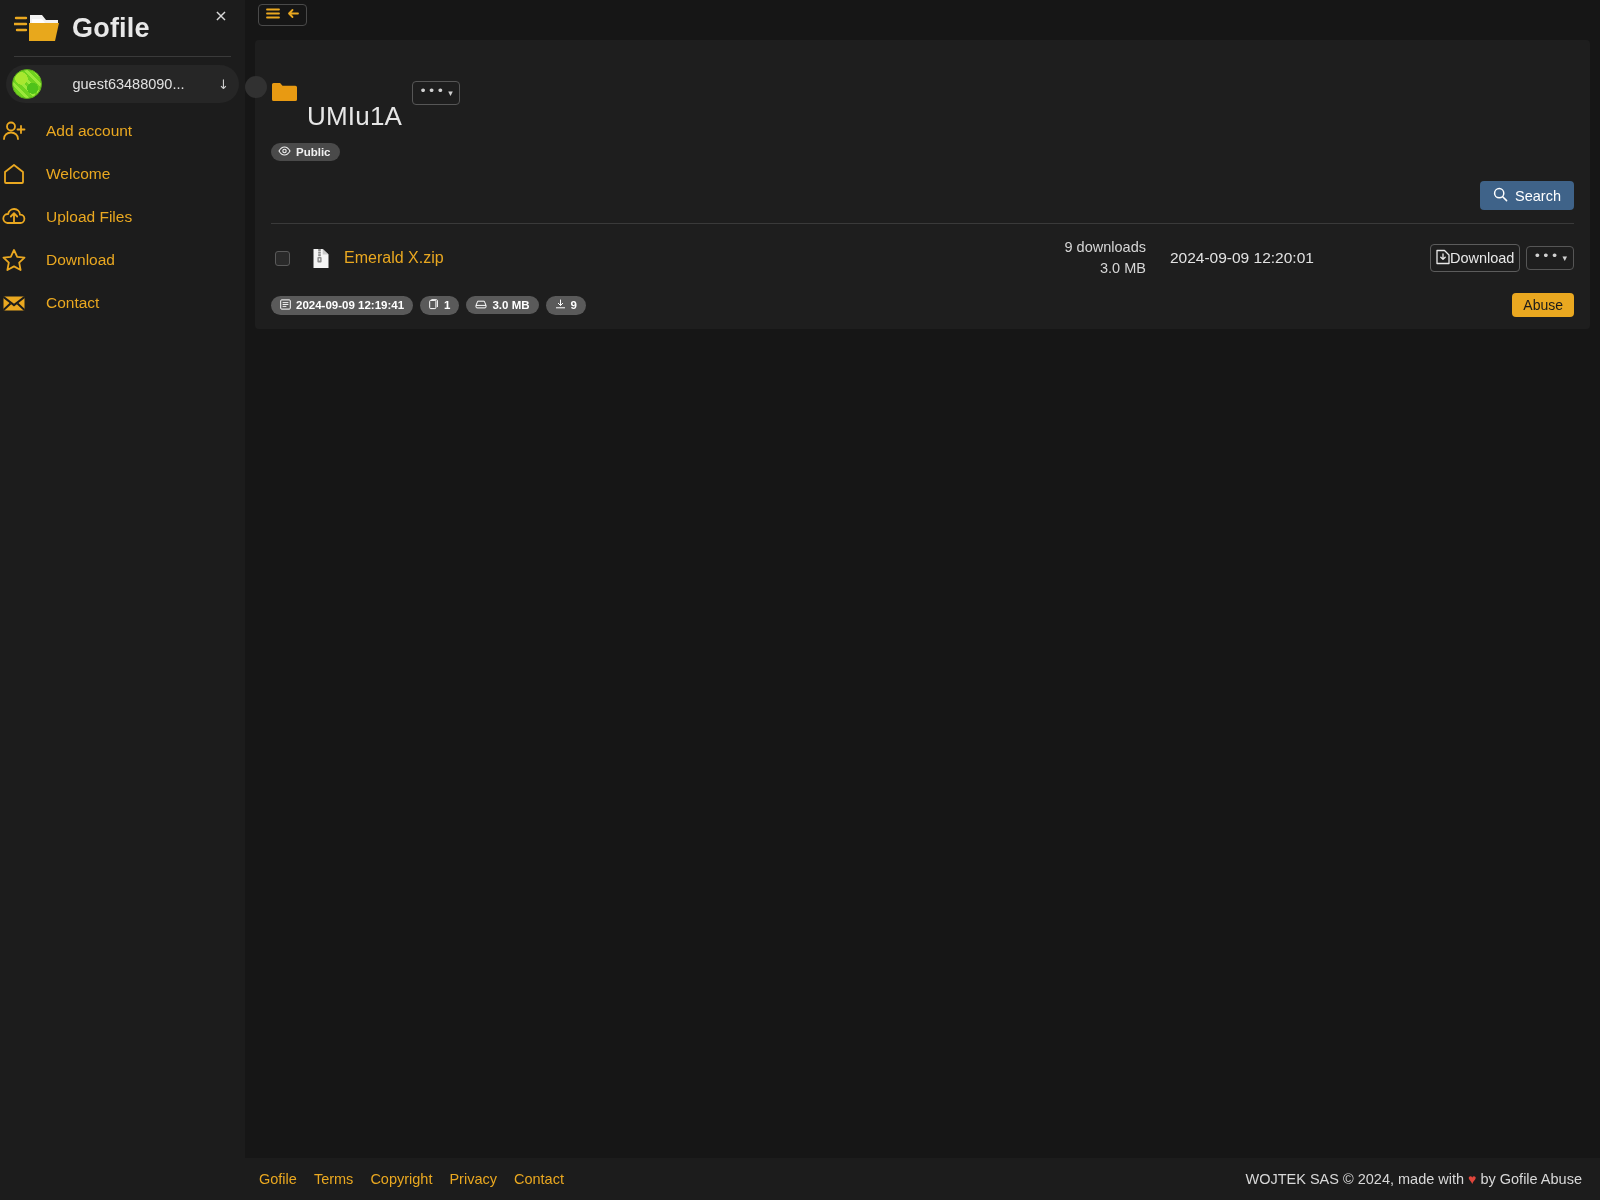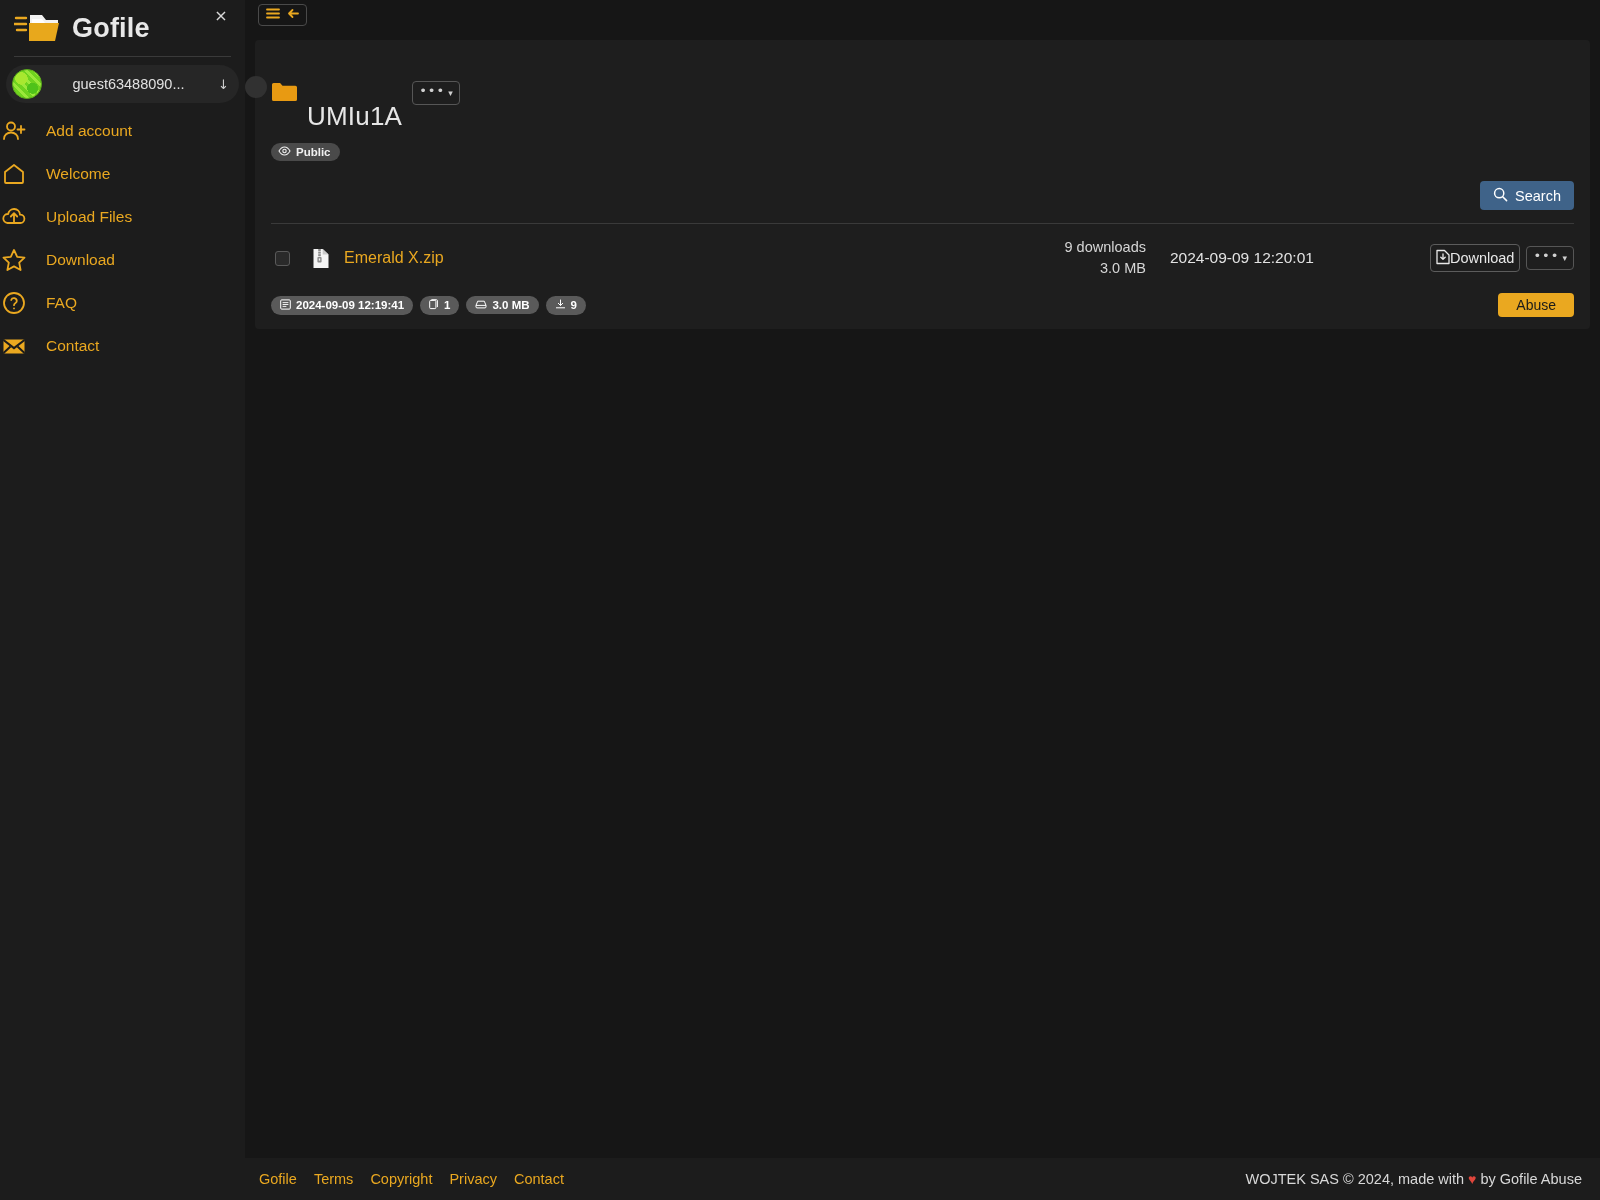--- a/index.html
+++ b/index.html
@@ -314,21 +314,21 @@
     padding: 3px 9px;
     white-space: nowrap;
   }
   .abuse-wrap { margin-left: auto; }
   .abuse-btn {
     background: #eaa820;
     color: #1a1a1a;
     border: none;
     border-radius: 4px;
     font-size: 14px;
-    padding: 4px 18px;
+    padding: 4px 11px;
     cursor: pointer;
     font-family: "Liberation Sans", sans-serif;
   }
 
   .collapse-handle {
     position: absolute;
     left: -10px;
     top: 36px;
     width: 22px; height: 22px;
     border-radius: 50%;
@@ -427,30 +427,20 @@
       <a class="nav-item">
         <span class="nav-icon">
           <svg width="26" height="26" viewBox="0 0 26 26" fill="none" stroke="#eaa820" stroke-width="1.8" stroke-linejoin="round">
             <path d="M13 3 L16.2 9.8 L23.5 10.7 L18.2 15.7 L19.6 23 L13 19.4 L6.4 23 L7.8 15.7 L2.5 10.7 L9.8 9.8 Z"></path>
           </svg>
         </span>
         <span class="nav-label">Download</span>
       </a>
 
 
-      <a class="nav-item">
-        <span class="nav-icon">
-          <svg width="26" height="26" viewBox="0 0 26 26" fill="none" stroke="#eaa820" stroke-width="1.8" stroke-linecap="round">
-            <circle cx="13" cy="13" r="10"></circle>
-            <path d="M10.2 10 a2.9 2.9 0 0 1 5.6 1 c0 2-2.8 2.3-2.8 4.2"></path>
-            <circle cx="13" cy="18.4" r="0.9" fill="#eaa820" stroke="none"></circle>
-          </svg>
-        </span>
-        <span class="nav-label">FAQ</span>
-      </a>
 
       <a class="nav-item">
         <span class="nav-icon">
           <svg width="26" height="26" viewBox="0 0 26 26">
             <rect x="2.5" y="6.5" width="21" height="14" rx="1.2" fill="#eaa820"></rect>
             <path d="M2.5 7 L13 15 L23.5 7" fill="none" stroke="#1c1c1c" stroke-width="2.2"></path>
             <path d="M2.5 20 L9.5 13.6 M23.5 20 L16.5 13.6" fill="none" stroke="#1c1c1c" stroke-width="2"></path>
           </svg>
         </span>
         <span class="nav-label">Contact</span>

